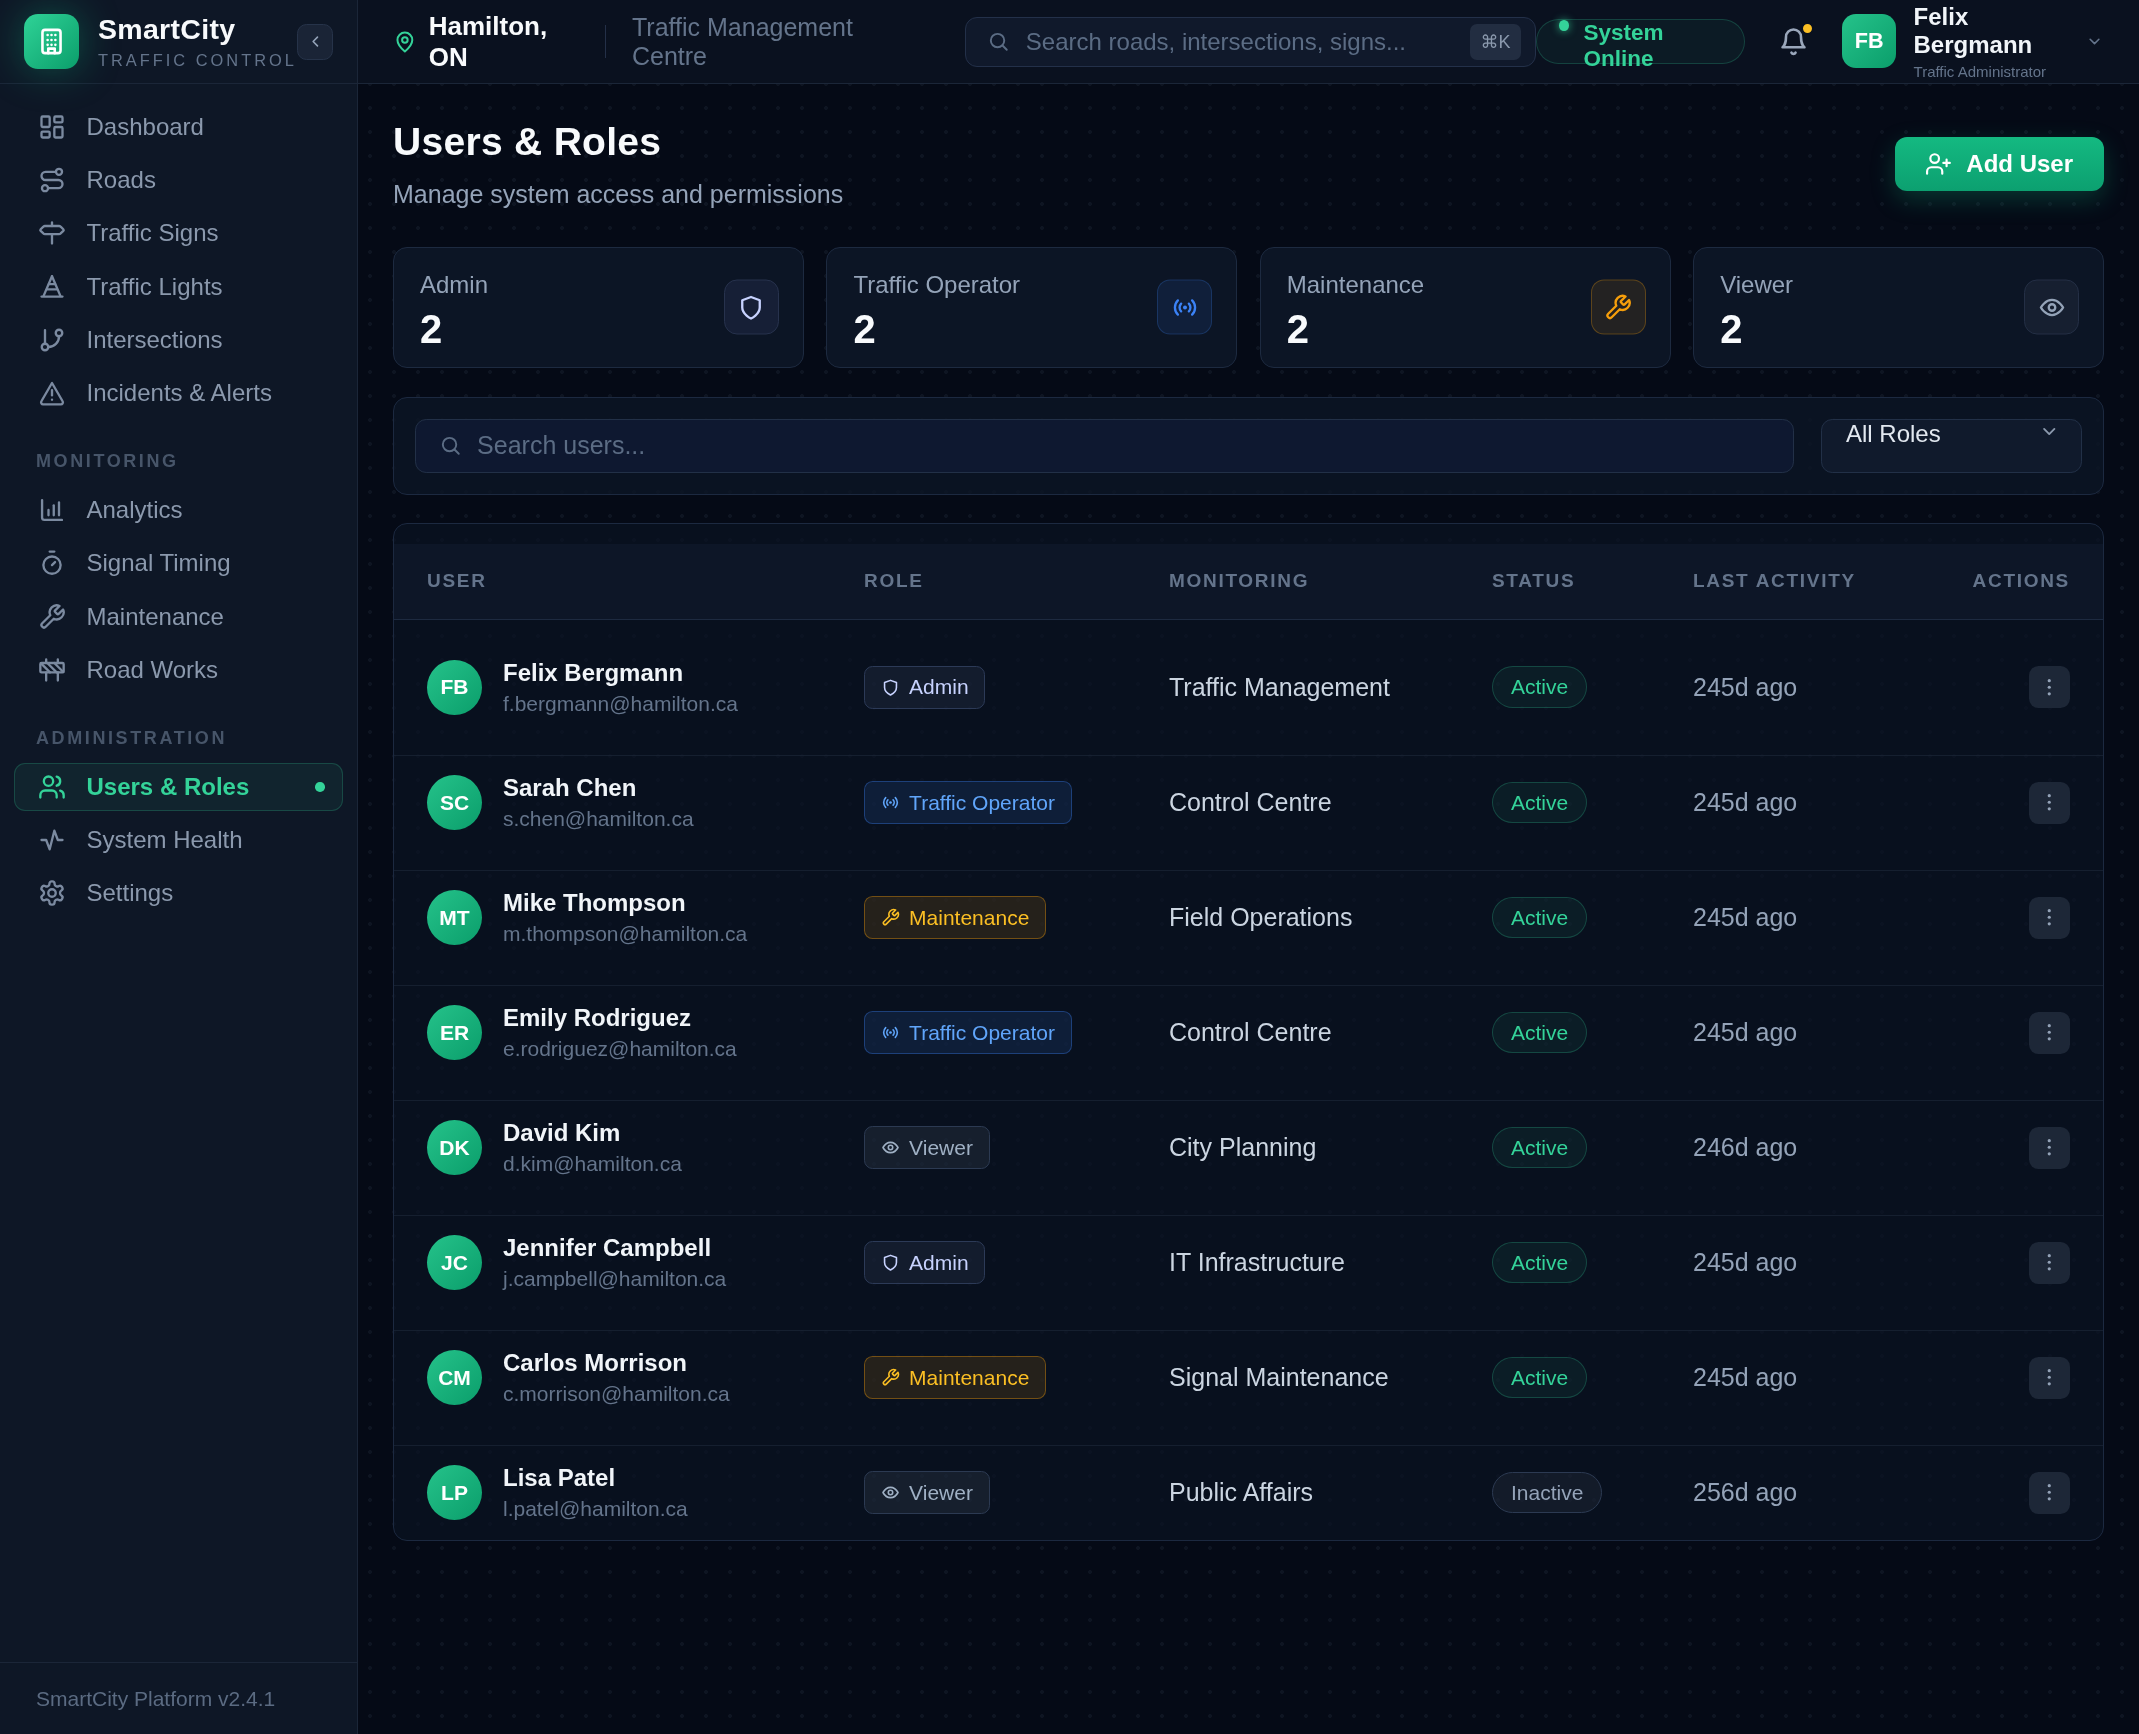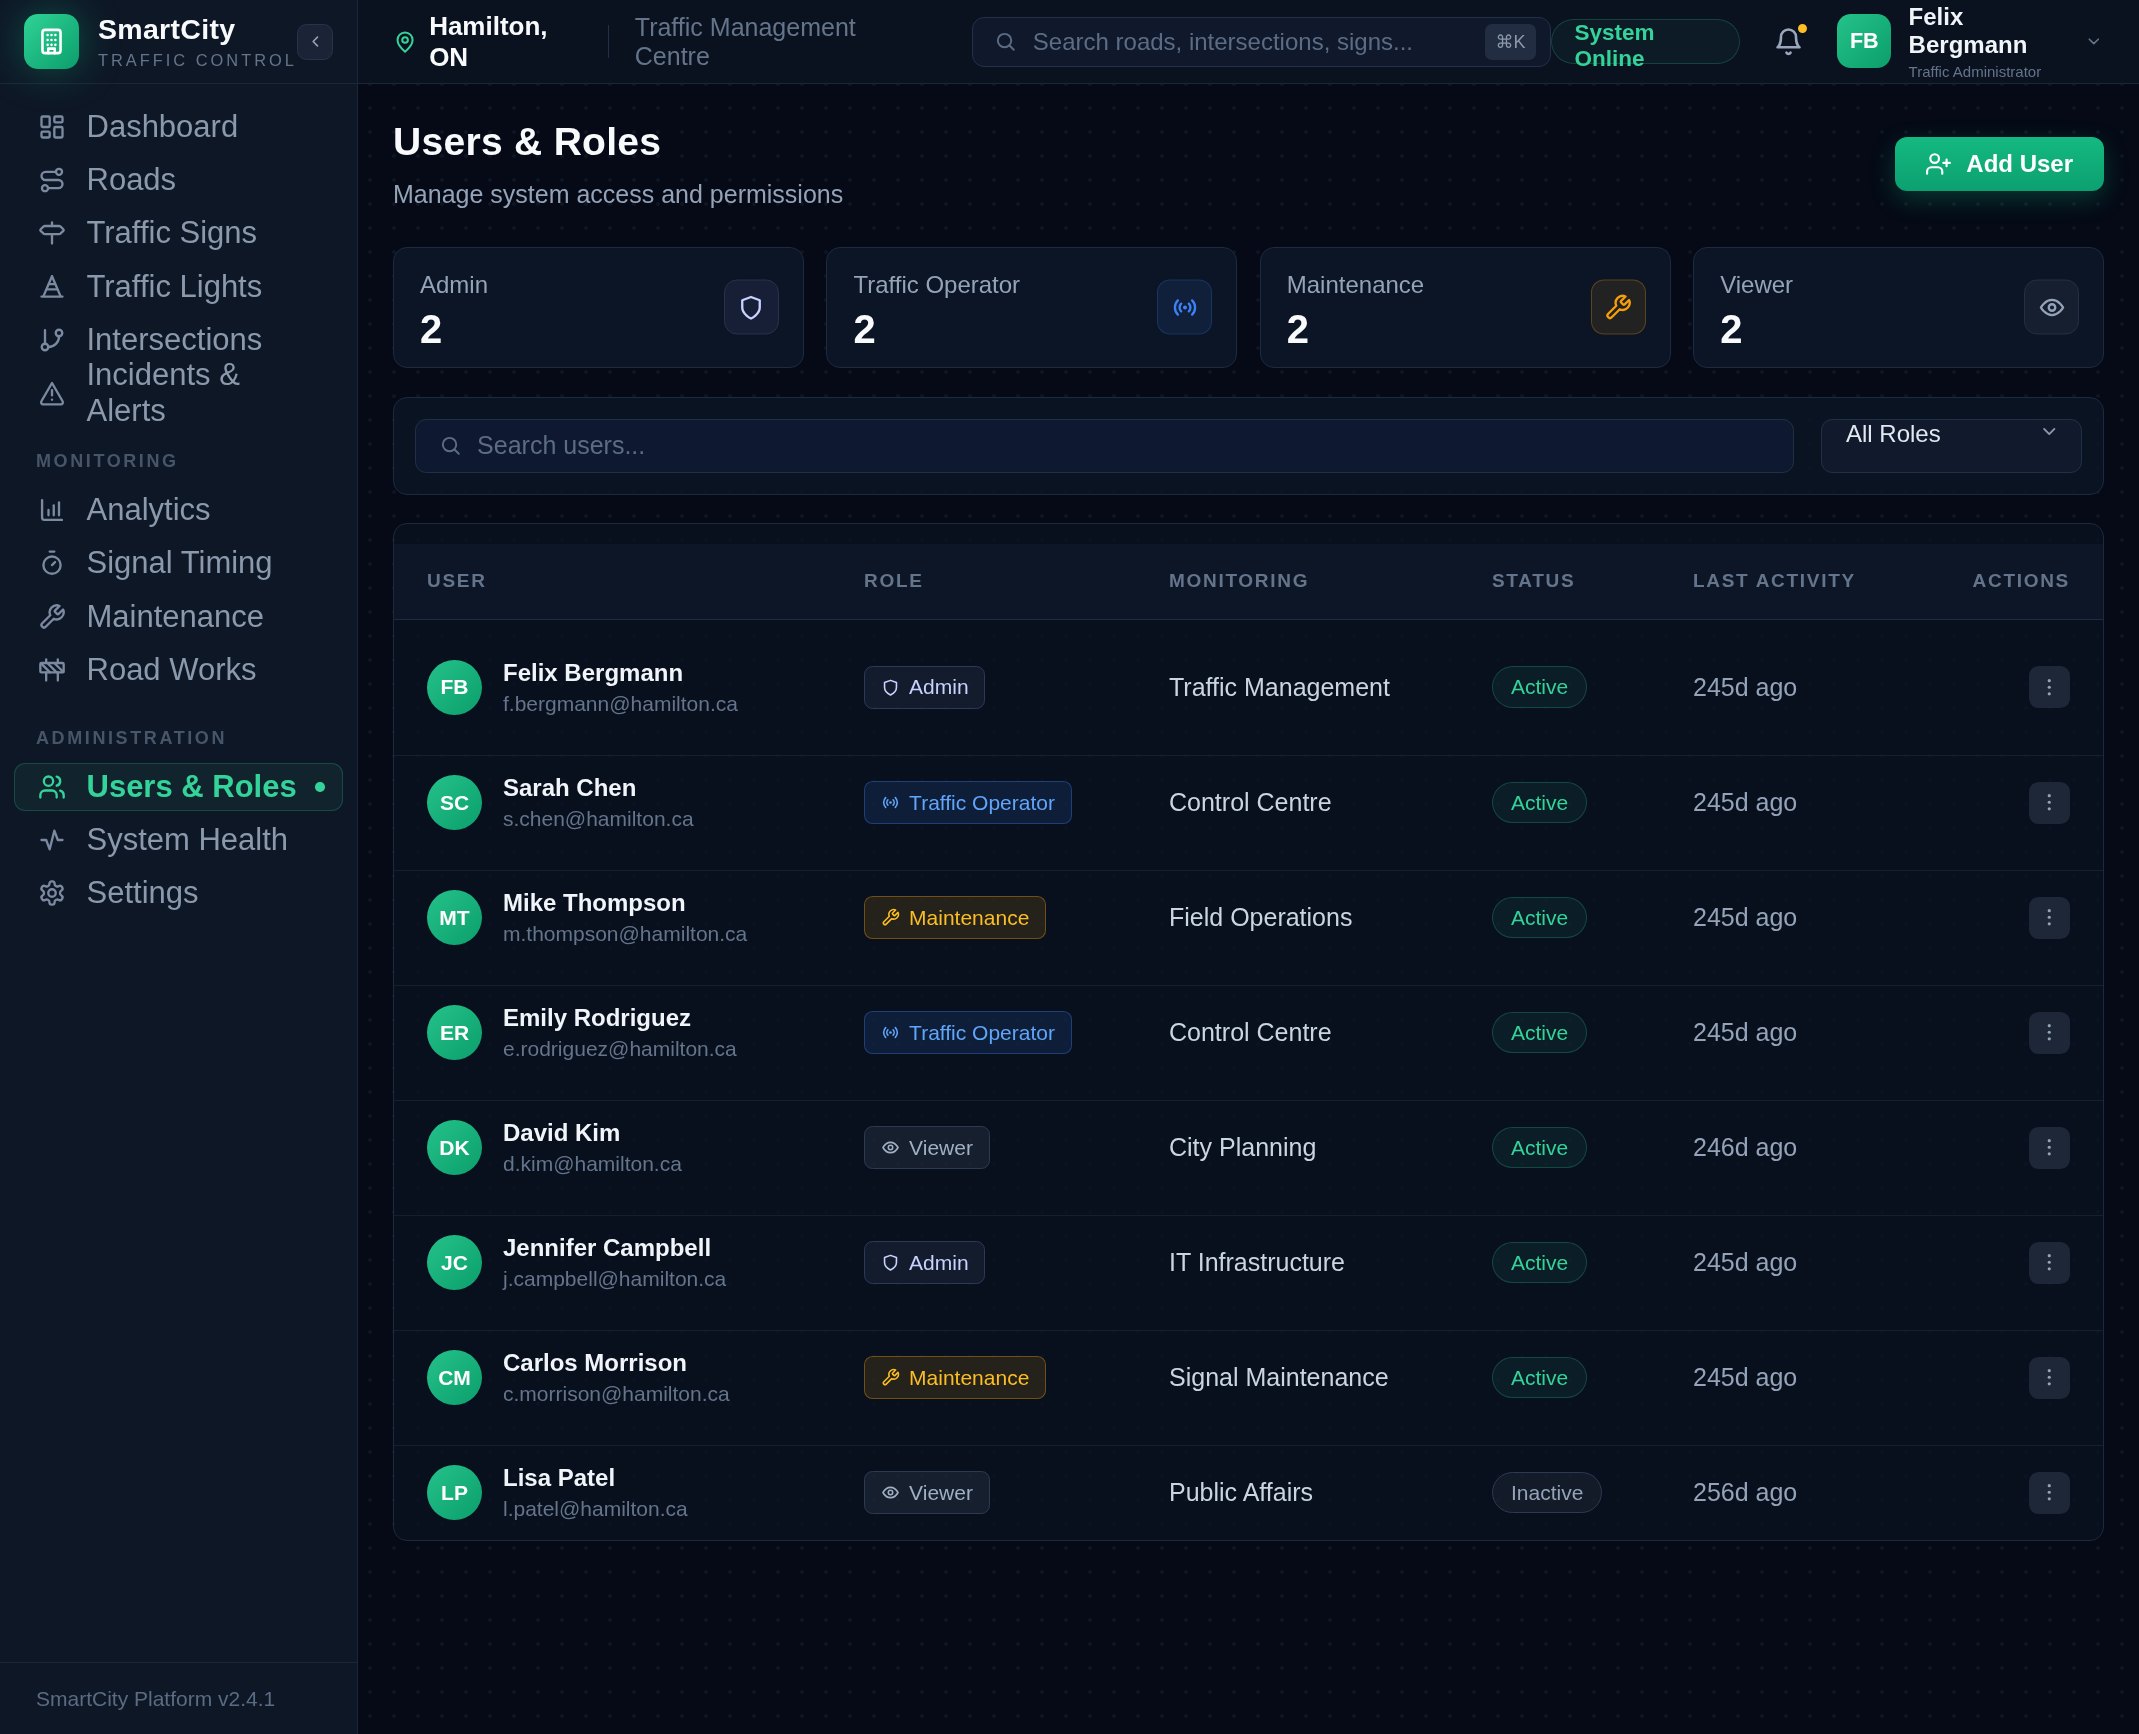--- a/index.html
+++ b/index.html
@@ -39,21 +39,21 @@
   .collapse-btn .ic { width:19px; height:19px; }
 
   nav { flex:1; padding-top:19px; overflow:hidden; }
   .nav-section-label {
     font-size:18px; letter-spacing:2.6px; color:#475569; font-weight:bold;
     padding:29px 0 14px 36px;
   }
   .nav-item {
     height:48px; margin:0 14px 5.2px 14px; border-radius:11.2px;
     display:flex; align-items:center; padding:0 17.3px 0 22.5px;
-    color:#8b99ad; font-size:31px; font-weight:500; cursor:pointer;
+    color:#8b99ad; font-size:24px; font-weight:500; cursor:pointer;
     border:0.9px solid transparent;
   }
   .nav-item .ic { width:28px; height:28px; margin-right:21px; color:#7b8aa0; flex:none; }
   .nav-item.active {
     background:rgba(52,211,153,.07);
     border-color:rgba(52,211,153,.22);
     color:#34d399; font-weight:bold;
   }
   .nav-item.active .ic { color:#34d399; }
   .active-dot {
@@ -95,21 +95,21 @@
   }
   .global-search input::placeholder { color:#5b6c84; }
   .kbd {
     flex:none; background:#222d41; border-radius:7px; padding:7px 10.4px;
     font-size:18px; color:#8b99ad;
   }
   .topbar-right { margin-left:auto; display:flex; align-items:center; }
   .status-pill {
     display:flex; align-items:flex-start; height:45px; padding:0 22.5px;
     border-radius:864px; background:rgba(52,211,153,.05);
-    border:0.9px solid rgba(52,211,153,.22); cursor:pointer;flex-direction:column;
+    border:0.9px solid rgba(52,211,153,.22); cursor:pointer;
   }
   .status-dot { width:11.2px; height:11.2px; border-radius:50%; background:#34d399;
     box-shadow:0 0 8.6px rgba(52,211,153,.8); margin-right:14px; }
   .status-pill span { font-size:22.5px; font-weight:bold; color:#34d399; }
   .bell-wrap { position:relative; margin:0 33px; cursor:pointer; }
   .bell-wrap .ic { width:31px; height:31px; color:#9aa7bb; }
   .bell-badge {
     position:absolute; top:-3.5px; right:-4.3px; width:13px; height:13px;
     border-radius:50%; background:#fbbf24; border:2.6px solid #0a111f;
   }

